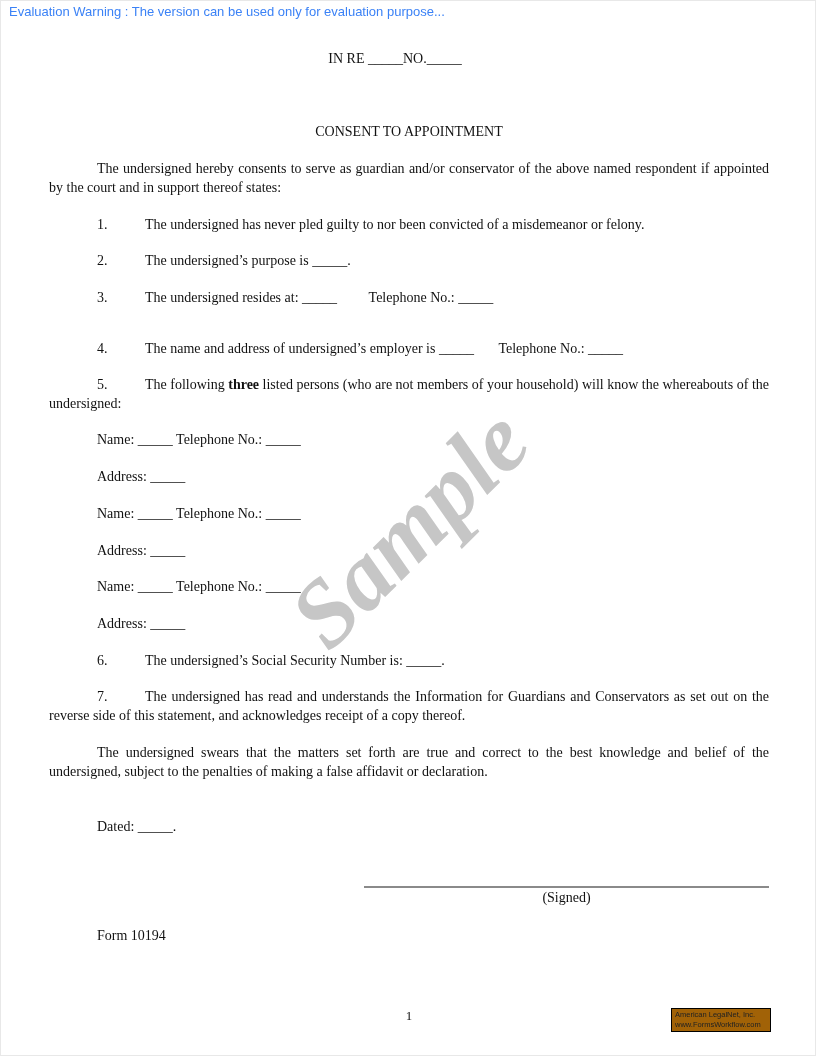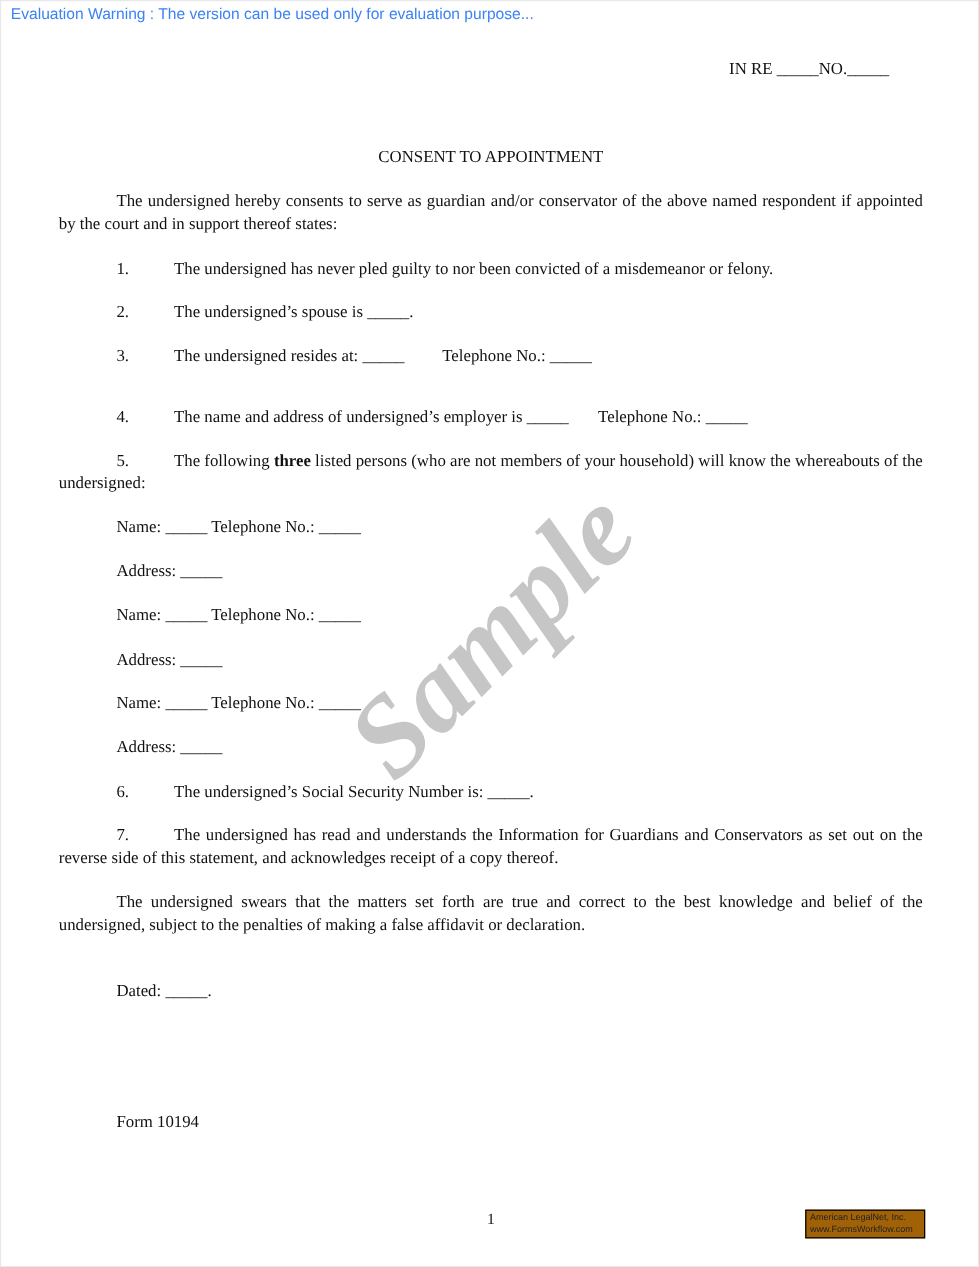--- a/index.html
+++ b/index.html
@@ -20,21 +20,21 @@
   .doc-text { font-size: 14px; line-height: 18.5px; }
   .warning {
     top: 3px; left: 8px;
     font-family: "Liberation Sans", "DejaVu Sans", sans-serif;
     font-size: 13px;
     color: #3b82f6;
     z-index: 3;
   }
   .inre-row {
     top: 49px; left: 48px; width: 692px;
-    display: flex; justify-content: flex-end;
+    display: flex; justify-content: center;
     font-size: 14px;
   }
   .title-center {
     left: 0; width: 816px;
     text-align: center;
     font-size: 14px;
   }
   .title-exhibit { top: 86px; }
   .title-consent { top: 122px; }
   .para {
@@ -116,21 +116,21 @@
 
   <div class="abs title-center title-consent doc-text">CONSENT TO APPOINTMENT</div>
 
   <div class="abs para intro doc-text">The undersigned hereby consents to serve as guardian and/or conservator of the above named respondent if appointed by the court and in support thereof states:</div>
 
   <div class="abs item item-1 doc-text">
     <span class="num">1.</span><span>The undersigned has never pled guilty to nor been convicted of a misdemeanor or felony.</span>
   </div>
 
   <div class="abs item item-2 doc-text">
-    <span class="num">2.</span><span>The undersigned’s spouse is _____.</span>
+    <span class="num">2.</span><span>The undersigned’s purpose is _____.</span>
   </div>
 
   <div class="abs item item-3 doc-text">
     <span class="num">3.</span><span>The undersigned resides at: _____&nbsp;&nbsp;&nbsp;&nbsp;&nbsp;&nbsp;&nbsp;&nbsp;&nbsp;Telephone No.: _____</span>
   </div>
 
   <div class="abs item item-4 doc-text">
     <span class="num">4.</span><span>The name and address of undersigned’s employer is _____&nbsp;&nbsp;&nbsp;&nbsp;&nbsp;&nbsp;&nbsp;Telephone No.: _____</span>
   </div>
 
@@ -150,20 +150,24 @@
   </div>
 
   <div class="abs item item-7 item-justify doc-text">
     <span class="num">7.</span><span>The undersigned has read and understands the Information for Guardians and Conservators as set out on the reverse side of this statement, and acknowledges receipt of a copy thereof.</span>
   </div>
 
   <div class="abs para swears doc-text">The undersigned swears that the matters set forth are true and correct to the best knowledge and belief of the undersigned, subject to the penalties of making a false affidavit or declaration.</div>
 
   <div class="abs dated doc-text">Dated: _____.</div>
 
+  <div class="abs sig-block">
+    <span class="sig-line"></span>
+    <span class="signed-label">(Signed)</span>
+  </div>
 
   <div class="abs form-number">Form 10194</div>
 
   <div class="abs page-number">1</div>
 
   <div class="abs legalnet-box">
     <div>American LegalNet, Inc.</div>
     <div>www.FormsWorkflow.com</div>
   </div>
 

